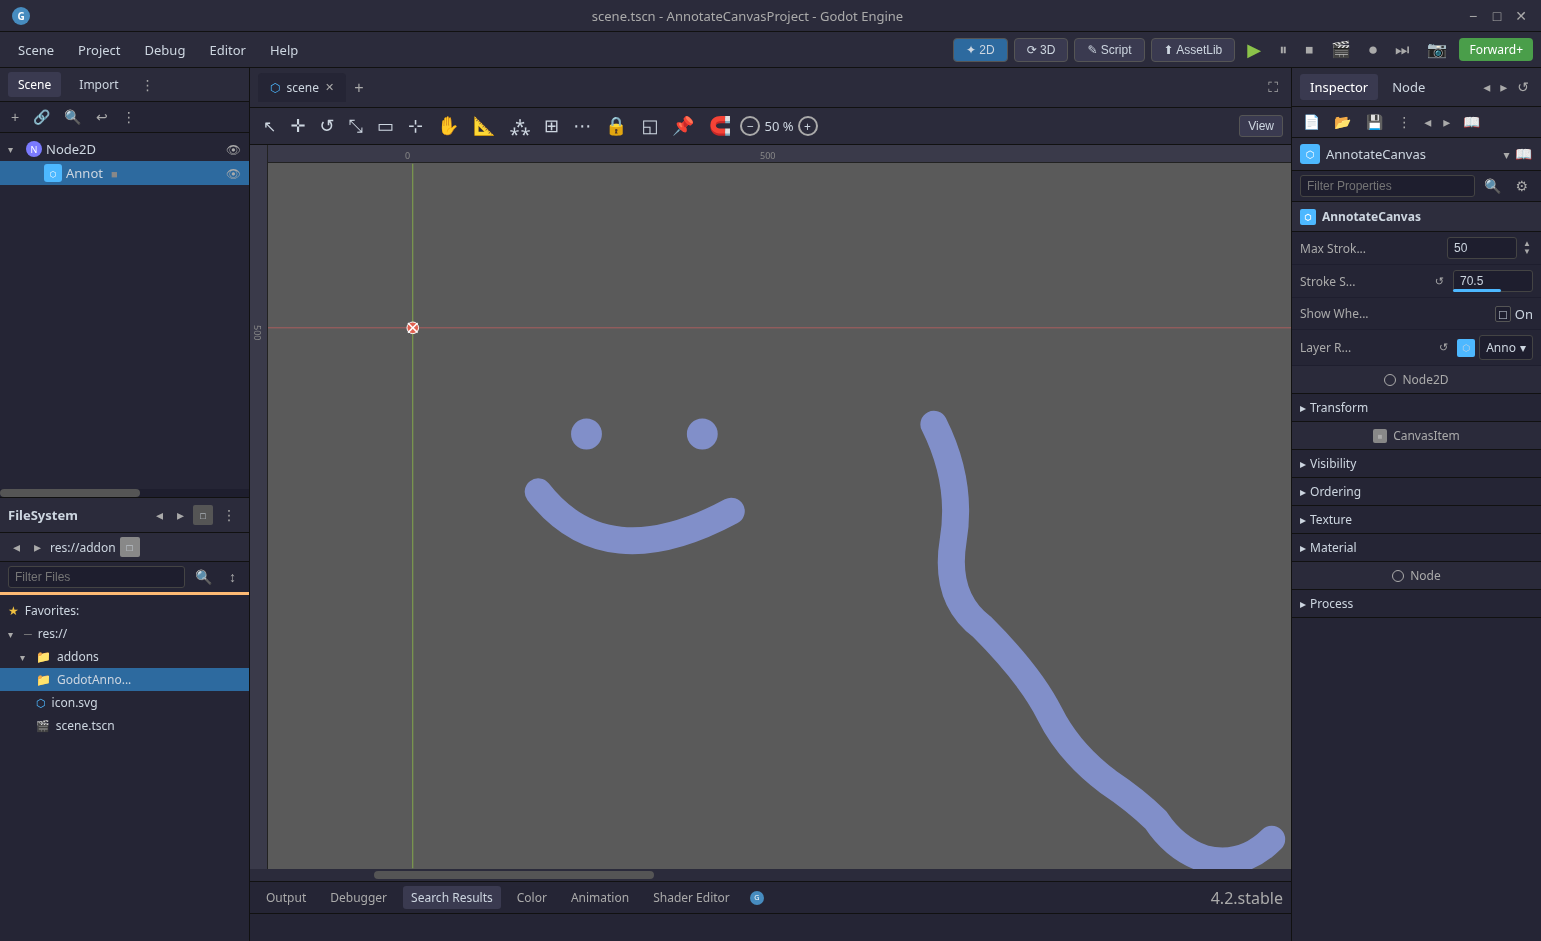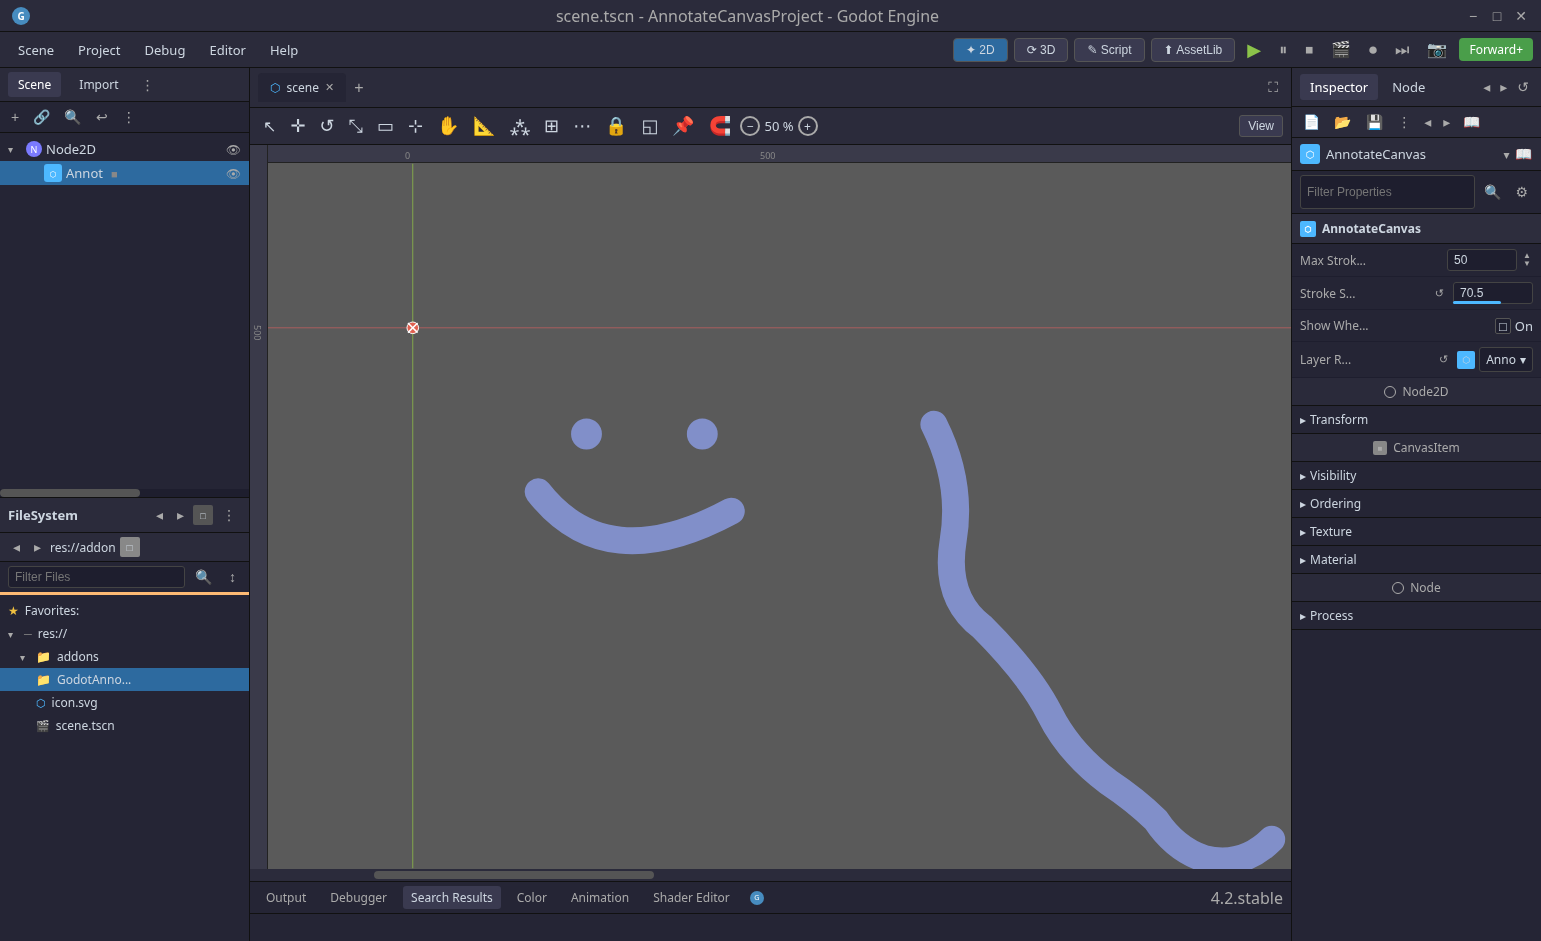--- a/index.html
+++ b/index.html
@@ -1,20 +1,20 @@
 <!DOCTYPE html>
 <html><head>
   <meta charset="utf-8">
   <style>
     * { box-sizing: border-box; margin: 0; padding: 0; }
     body { font-family: 'Segoe UI', system-ui, sans-serif; font-size: 13px; background: #1a1a2e; color: #cdd6e0; overflow: hidden; width: 1541px; height: 941px; }
 
     
     #titlebar { display: flex; align-items: center; background: #2b2b3b; height: 32px; padding: 0 12px; gap: 8px; border-bottom: 1px solid #111; }
-    #titlebar .title-text { font-size: 16px; color: #aaa; flex: 1; text-align: center; }
+    #titlebar .title-text { font-size: 13px; color: #aaa; flex: 1; text-align: center; }
     #titlebar .win-controls { display: flex; gap: 8px; }
     #titlebar .win-btn { width: 16px; height: 16px; border: none; background: transparent; color: #aaa; cursor: pointer; font-size: 14px; display: flex; align-items: center; justify-content: center; }
     .godot-icon { width: 18px; height: 18px; background: #478cbf; border-radius: 50%; display: flex; align-items: center; justify-content: center; font-size: 10px; color: white; font-weight: bold; }
 
     
     #menubar { display: flex; align-items: center; background: #2b2b3b; height: 36px; padding: 0 8px; gap: 4px; border-bottom: 1px solid #111; }
     .menu-item { padding: 4px 10px; cursor: pointer; border-radius: 4px; font-size: 13px; color: #cdd6e0; }
     #toolbar { display: flex; align-items: center; margin-left: auto; gap: 6px; }
     .toolbar-btn { padding: 4px 12px; background: #3a3a50; border: 1px solid #555; border-radius: 4px; cursor: pointer; color: #cdd6e0; font-size: 12px; display: flex; align-items: center; gap: 4px; }
     .toolbar-btn.active { background: #2d6a9f; }
@@ -95,21 +95,21 @@
     .insp-tab.active { background: #3a3a50; color: white; }
     .insp-nav { display: flex; gap: 2px; margin-left: auto; }
     .insp-nav-btn { background: transparent; border: none; color: #aaa; cursor: pointer; font-size: 14px; padding: 2px 4px; }
     #inspector-body { flex: 1; overflow-y: auto; }
     #node-selector { display: flex; align-items: center; padding: 6px 8px; border-bottom: 1px solid #111; gap: 6px; background: #2b2b3b; }
     .node-selector-icon { width: 20px; height: 20px; background: #4db8ff; border-radius: 3px; display: flex; align-items: center; justify-content: center; font-size: 10px; color: white; }
     .node-selector-name { flex: 1; font-size: 13px; }
     .dropdown-arrow { color: #aaa; font-size: 12px; }
     .insp-icon-btn { background: transparent; border: none; color: #aaa; cursor: pointer; font-size: 14px; }
     #filter-props { display: flex; align-items: center; padding: 4px 8px; gap: 4px; border-bottom: 1px solid #111; }
-    #filter-props input { flex: 1; background: #1e1e2e; border: 1px solid #444; border-radius: 3px; padding: 9px 6px; color: #cdd6e0; font-size: 12px; }
+    #filter-props input { flex: 1; background: #1e1e2e; border: 1px solid #444; border-radius: 3px; padding: 3px 6px; color: #cdd6e0; font-size: 12px; }
     .section-header { display: flex; align-items: center; padding: 6px 8px; background: #2d2d3d; border-bottom: 1px solid #111; cursor: pointer; gap: 6px; font-size: 12px; font-weight: bold; }
     .section-icon { width: 16px; height: 16px; background: #4db8ff; border-radius: 2px; display: flex; align-items: center; justify-content: center; font-size: 8px; color: white; }
     .prop-row { display: flex; align-items: center; padding: 5px 8px; border-bottom: 1px solid #1e1e2e; min-height: 32px; }
     .prop-label { color: #aaa; font-size: 12px; flex: 1; white-space: nowrap; overflow: hidden; text-overflow: ellipsis; }
     .prop-value { display: flex; align-items: center; gap: 4px; }
     .prop-input { background: #1e1e2e; border: 1px solid #444; border-radius: 3px; padding: 3px 6px; color: #cdd6e0; font-size: 12px; width: 70px; }
     .prop-spinner { display: flex; flex-direction: column; }
     .prop-spinner-btn { background: transparent; border: none; color: #aaa; cursor: pointer; font-size: 8px; line-height: 1; padding: 0 2px; }
     .color-swatch { width: 80px; height: 22px; background: #6688cc; border: 1px solid #555; border-radius: 3px; cursor: pointer; }
     .toggle-check { width: 16px; height: 16px; border: 1px solid #555; border-radius: 2px; display: flex; align-items: center; justify-content: center; }

